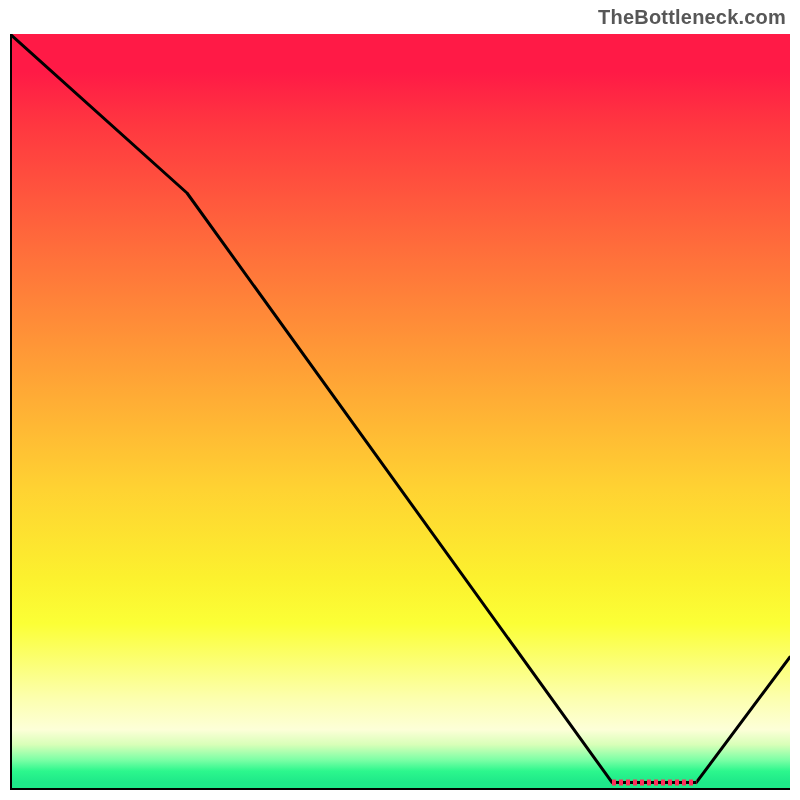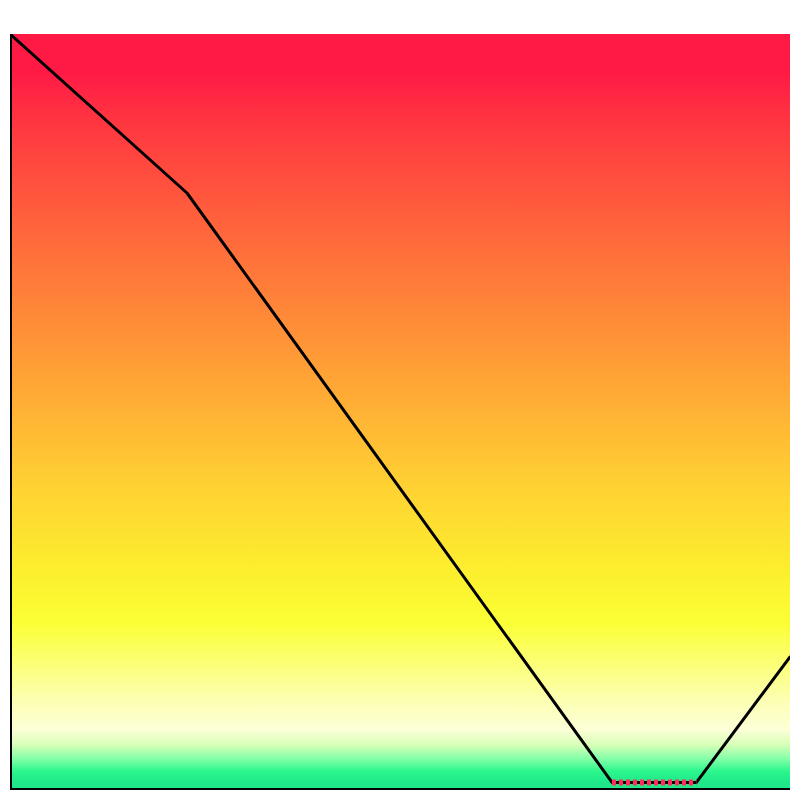--- a/index.html
+++ b/index.html
@@ -67,20 +67,21 @@
     position: absolute;
     inset: 0;
     pointer-events: none;
   }
 </style>
 </head>
 <body>
 
 <div class="container">
 
+  <div class="branding">TheBottleneck.com</div>
 
   <div class="plot-area">
 
     <div class="gradient"></div>
 
     <svg class="curve" viewBox="0 0 780 756" preserveAspectRatio="none">
       <path d="M 0 0 L 177 159 L 602 748.4 L 686.4 748.4 L 780 623" fill="none" stroke="#000000" stroke-width="3" stroke-linejoin="round" stroke-linecap="round"></path>
     </svg>
 
     <svg class="marker" viewBox="0 0 780 756" preserveAspectRatio="none">

